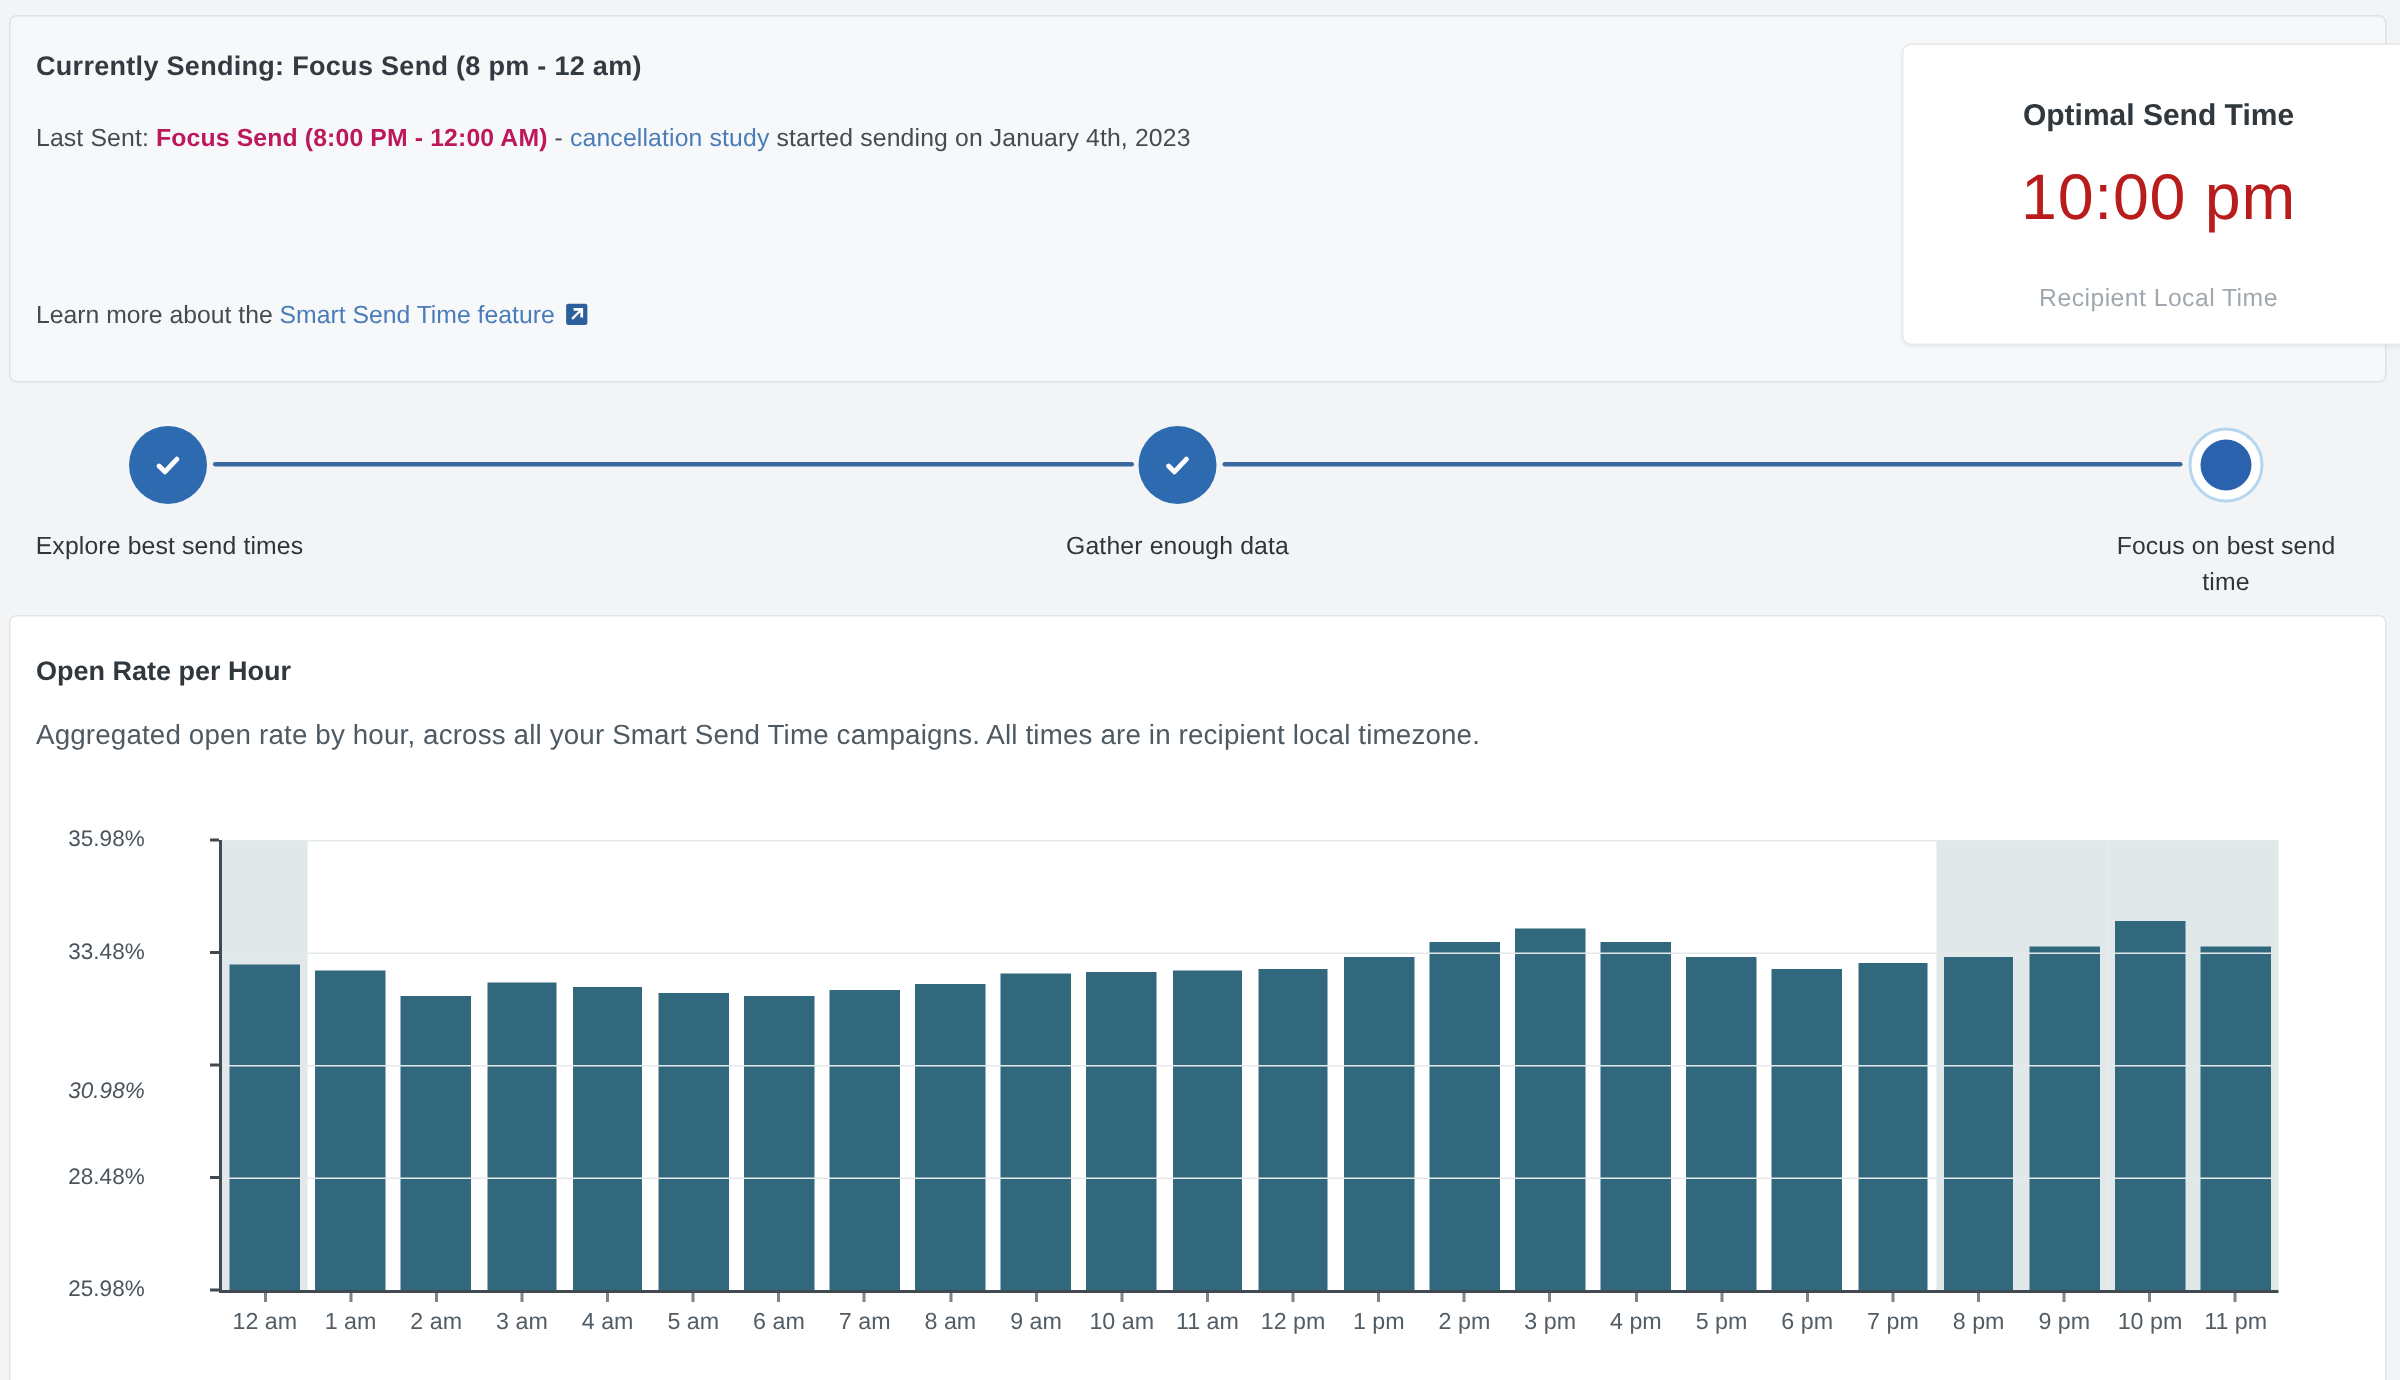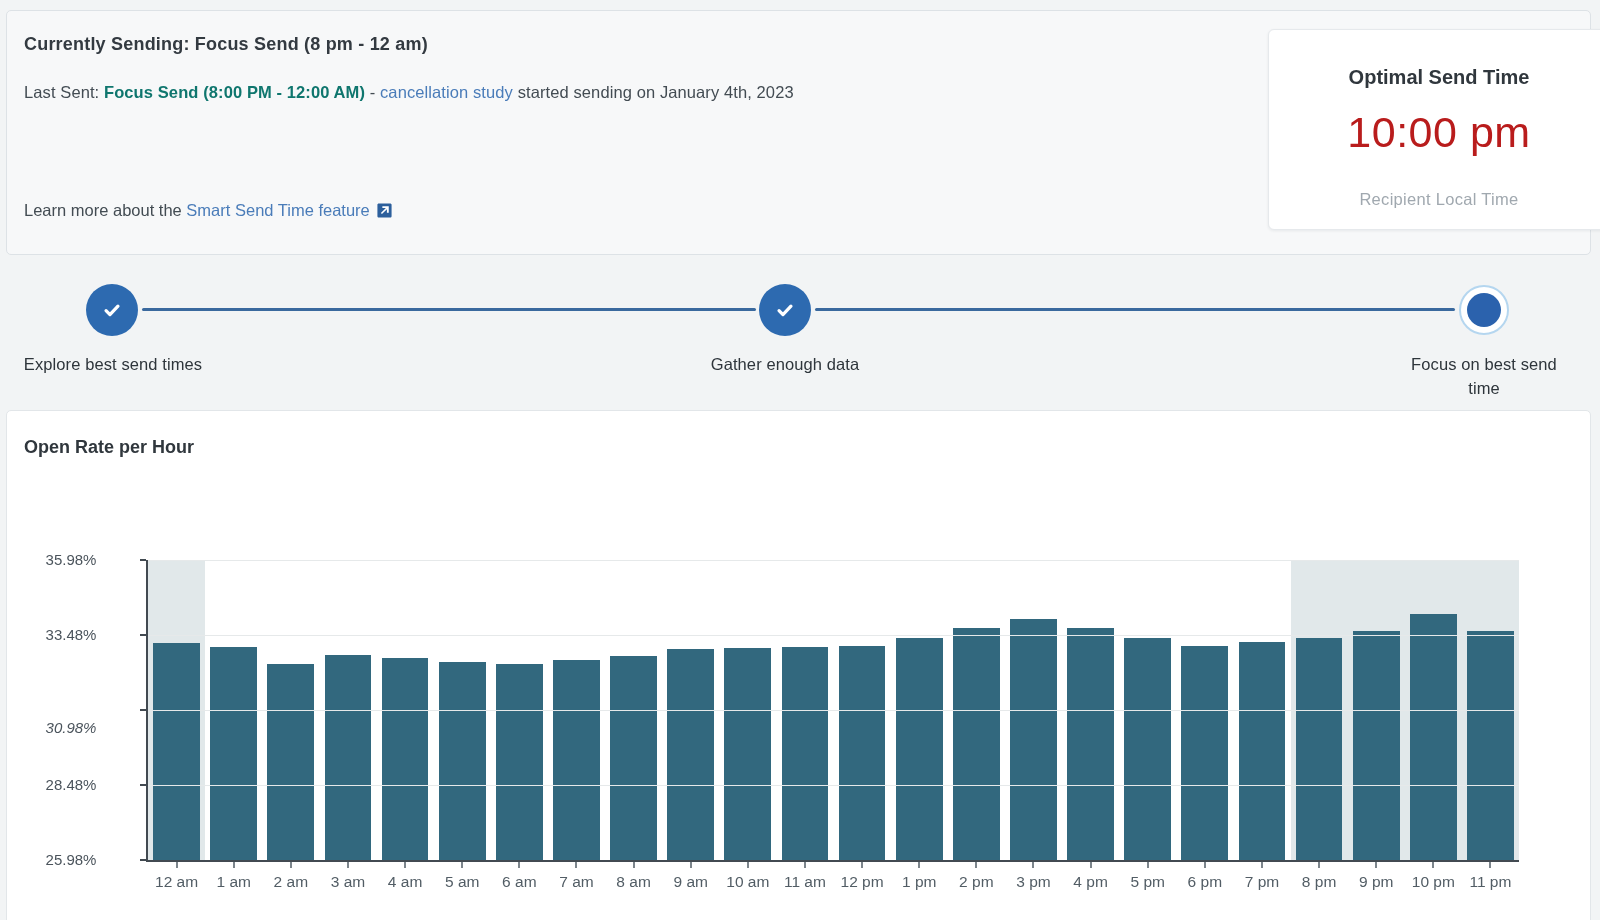--- a/index.html
+++ b/index.html
@@ -16,21 +16,21 @@
     background:#f7f8f9; border:1px solid #dde2e6; border-radius:5px;
   }
   .sp-heading {
     position:absolute; left:17px; top:23px;
     font-size:18px; font-weight:bold; color:#333a41; letter-spacing:.2px;
   }
   .sp-lastsent {
     position:absolute; left:17px; top:72px;
     font-size:16.5px; color:#434c53; letter-spacing:.1px;
   }
-  .sp-lastsent b { color:#0f766e; }
+  .sp-lastsent b { color:#be185d; }
   .sp-summary {
     position:absolute; left:17px; top:115px; width:1140px;
     font-size:16.5px; line-height:26px; color:#434c53; letter-spacing:.1px;
   }
   .sp-learn {
     position:absolute; left:17px; top:190px;
     font-size:16.5px; color:#434c53;
   }
   a.link { color:#4a7cb9; text-decoration:none; cursor:pointer; }
   .ext-icon { display:inline-block; vertical-align:-3px; margin-left:6px; }
@@ -124,20 +124,21 @@
       <div class="step-dot"></div>
     </div>
 
   <div class="step-label l1">Explore best send times</div>
   <div class="step-label l2">Gather enough data</div>
   <div class="step-label l3">Focus on best send time</div>
 </div>
 
 <section class="chart-panel">
   <div class="chart-title">Open Rate per Hour</div>
+  <div class="chart-subtitle">Aggregated open rate by hour, across all your Smart Send Time campaigns. All times are in recipient local timezone.</div>
 
   <div class="plot" id="plot">
     <div class="slots" id="slots">
         <div class="slot hl" style="background: rgb(225, 232, 234);">
           <div class="bar" style="height: 72.4%; background: rgb(50, 104, 126);"></div>
         </div>
         <div class="slot">
           <div class="bar" style="height: 71%; background: rgb(50, 104, 126);"></div>
         </div>
         <div class="slot">

